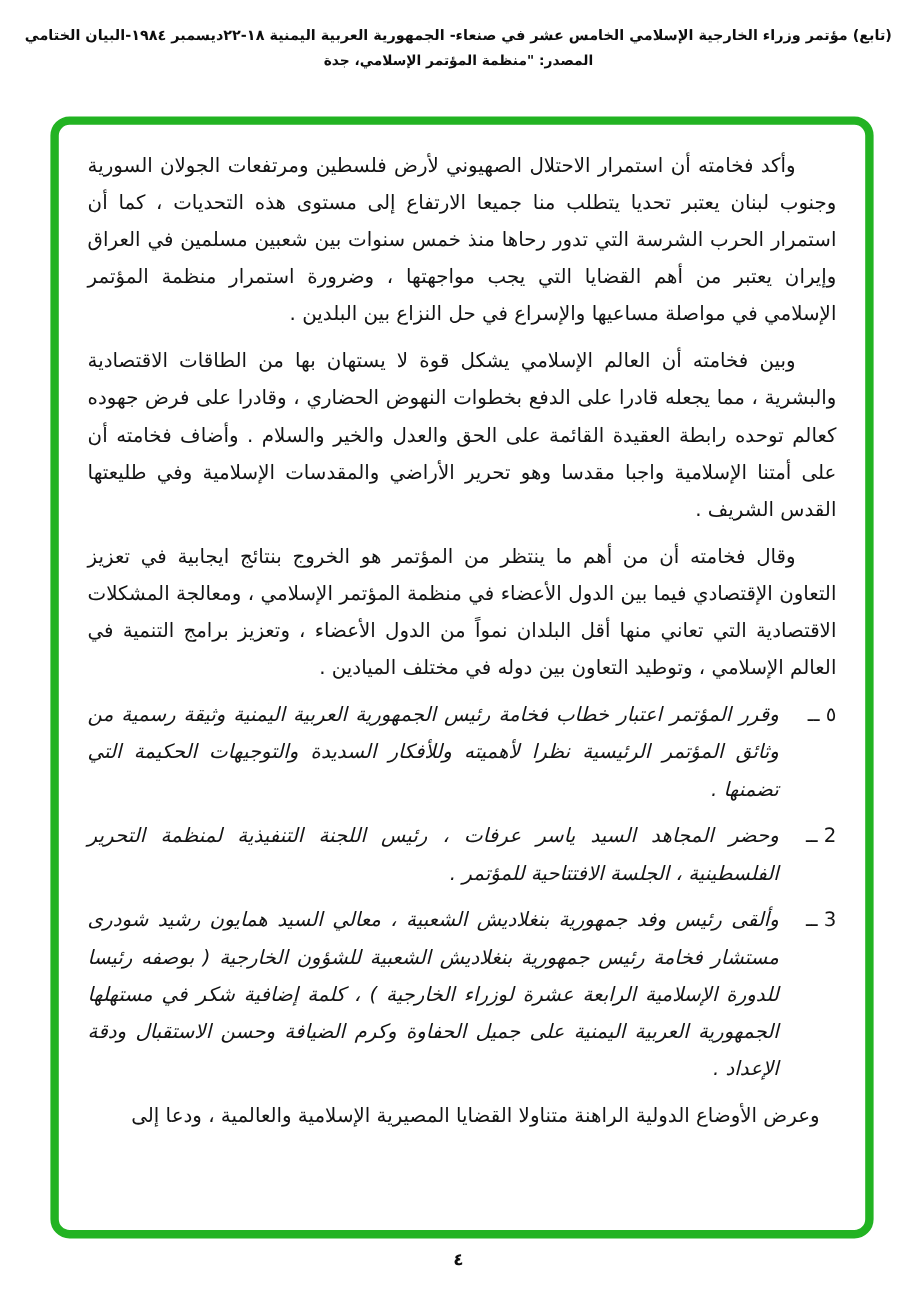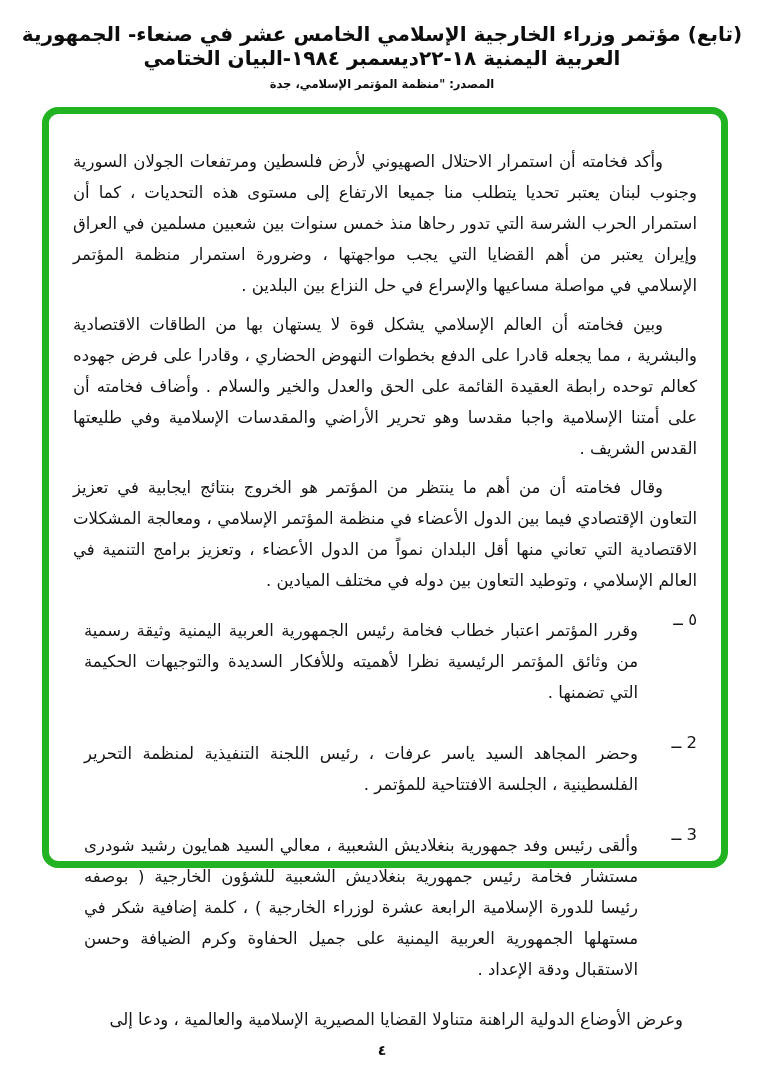--- a/index.html
+++ b/index.html
@@ -18,42 +18,42 @@
   }
   .header {
     position: absolute;
     top: 22px;
     left: 0;
     right: 0;
     text-align: center;
     direction: rtl;
   }
   .header .title-line {
-    font-size: 20px;
+    font-size: 12px;
     font-weight: bold;
     letter-spacing: 0;
     color: #0d0d0d;
   }
   .header .source-line {
     margin-top: 7px;
     font-size: 11.5px;
     font-weight: bold;
     color: #0d0d0d;
   }
   .frame {
     position: absolute;
-    top: 107px;
+    top: 97px;
     left: 42px;
     width: 686px;
-    height: 761px;
+    height: 935px;
     box-sizing: border-box;
     border: 7px solid #22b322;
     border-radius: 16px;
     background: #ffffff;
-    padding: 24px 24px 6px 24px;
+    padding: 10px 24px 6px 24px;
   }
   .content {
     direction: rtl;
     font-size: 16.5px;
     line-height: 31px;
     color: #141414;
   }
   .para {
     margin: 8px 0;
     text-align: justify;
@@ -65,22 +65,23 @@
   .item {
     display: flex;
     margin: 8px 0;
   }
   .item .marker {
     flex: 0 0 48px;
     white-space: nowrap;
   }
   .item .item-text {
     flex: 1;
-    margin: 11px;
+    margin: 0;
     text-align: justify;
+    font-style: italic;
   }
   .page-number {
     position: absolute;
     top: 1042px;
     left: 0;
     right: 0;
     text-align: center;
     font-size: 14px;
     font-weight: bold;
     color: #0d0d0d;

